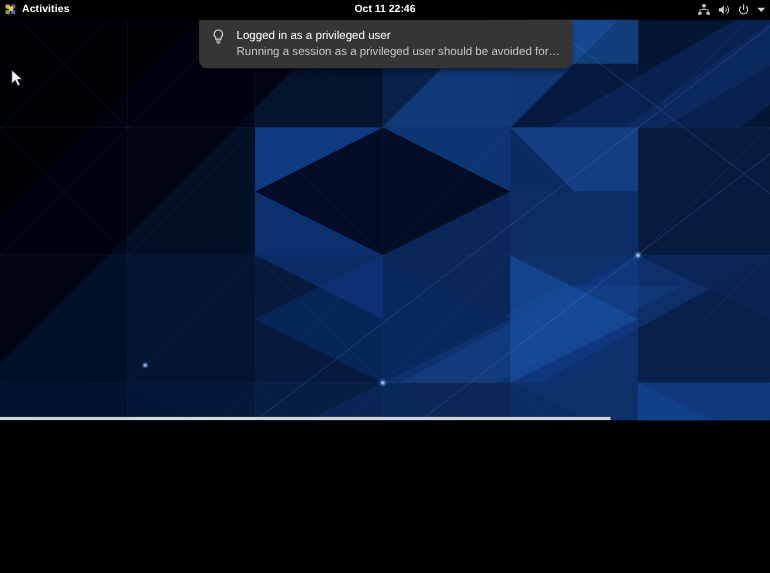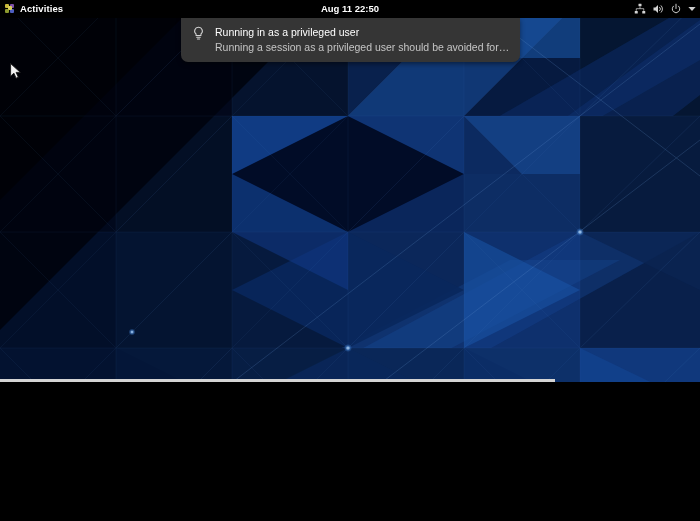--- a/index.html
+++ b/index.html
@@ -324,21 +324,21 @@
         <i class="c1"></i>
           <i class="c2"></i>
           <i class="c3"></i>
           <i class="c4"></i>
           <i class="c5"></i>
       </span>
       <span id="activities-label">Activities</span>
     </div>
 
     <div class="tb-center">
-      <span id="clock">Aug 11  22:50</span>
+      <span id="clock">Oct 11  22:46</span>
     </div>
 
     <div class="tb-right">
 
       <span class="sysicon">
         <svg width="12" height="12" viewBox="0 0 16 16">
           <g fill="#e6e6e6">
             <rect x="6" y="1" width="4" height="3.4" rx="0.4"></rect>
             <rect x="1" y="10.6" width="4" height="3.4" rx="0.4"></rect>
             <rect x="11" y="10.6" width="4" height="3.4" rx="0.4"></rect>
@@ -381,21 +381,21 @@
     <span id="notif-icon">
       <svg width="13" height="15" viewBox="0 0 16 18">
         <g fill="none" stroke="#d6d6d6" stroke-width="1.25" stroke-linecap="round" stroke-linejoin="round">
           <path d="M8,1.4 A4.6,4.6 0 0 0 5,9.6 V11.6 H11 V9.6 A4.6,4.6 0 0 0 8,1.4 Z"></path>
           <path d="M5.8,13.6 H10.2"></path>
           <path d="M6.6,15.7 H9.4"></path>
         </g>
       </svg>
     </span>
     <div id="notif-body">
-      <div id="notif-title">Running in as a privileged user</div>
+      <div id="notif-title">Logged in as a privileged user</div>
       <div id="notif-desc">Running a session as a privileged user should be avoided for security…</div>
     </div>
   </div>
 
   <div id="bottom-strip"></div>
 
   <div id="cursor">
     <svg width="12" height="18" viewBox="0 0 12 18">
       <polygon points="0.6,0.6 0.6,13.2 3.9,10.2 6.1,15.2 8.3,14.2 6.1,9.4 10.4,9.4" fill="#f2f2f2" stroke="#1a1a1a" stroke-width="0.9" stroke-linejoin="round"></polygon>
     </svg>

